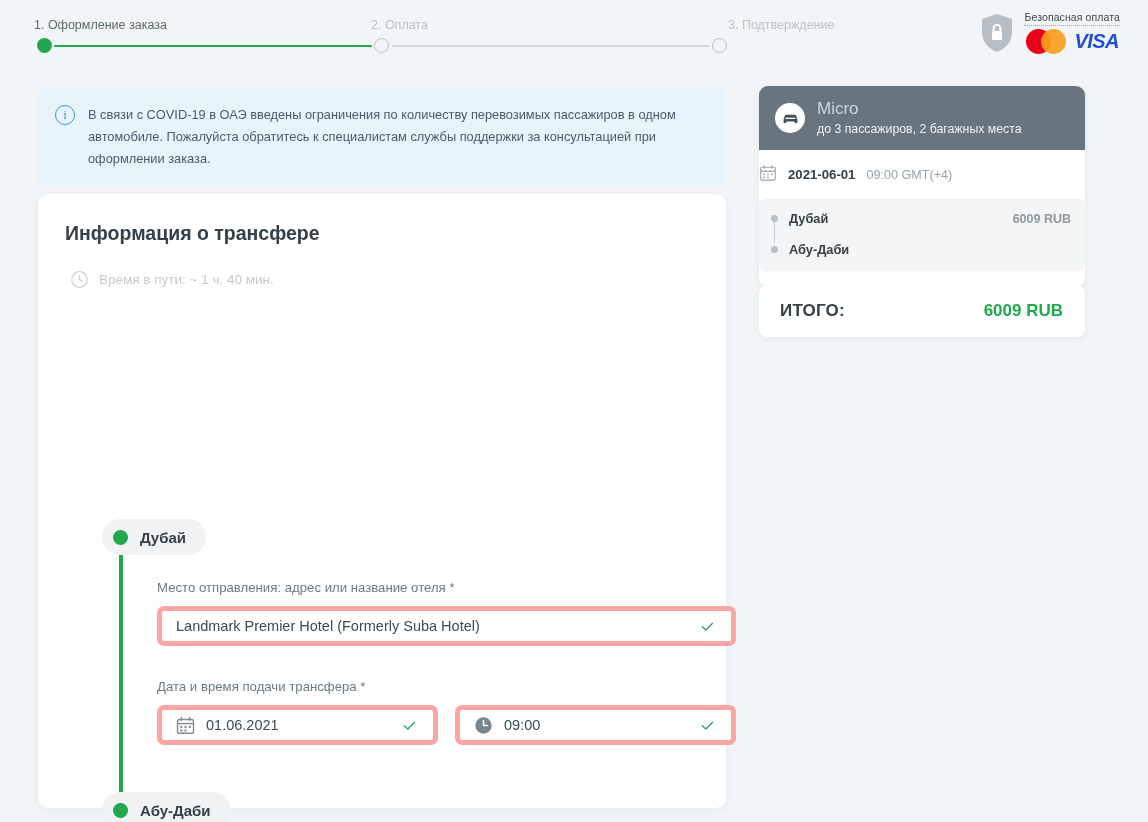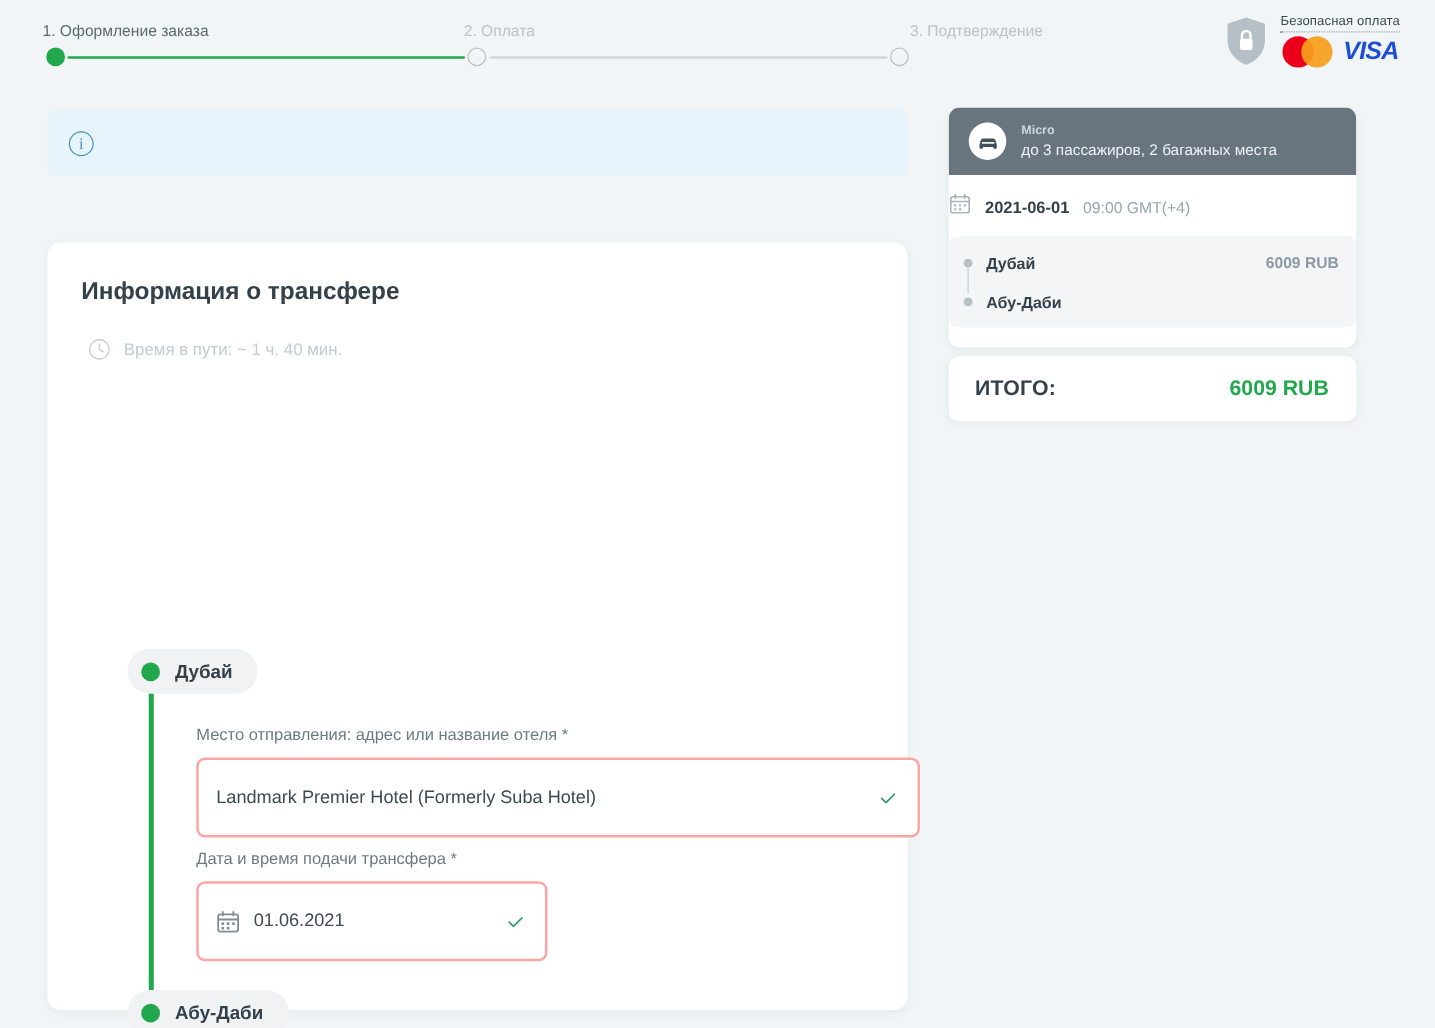--- a/index.html
+++ b/index.html
@@ -84,22 +84,22 @@
     position: absolute; left: 11px; width: 15px; height: 15px; border-radius: 50%;
     background: #21a84c; z-index: 3;
   }
   .node-city { font-size: 15px; font-weight: bold; color: #35414a; white-space: nowrap; }
   .node-a { left: 64px; top: 325px; }
   .node-b { left: 64px; top: 598px; }
 
   
   .field-label { position: absolute; font-size: 13.2px; color: #6c7a84; }
   .inp {
-    position: absolute; height: 64px; background: #fff;
-    border: 2px solid #fca5a5; border-radius: 7px;
+    position: absolute; height: 40px; background: #fff;
+    border: 5px solid #fca5a5; border-radius: 7px;
     display: flex; align-items: center; padding: 0 14px;
   }
   .inp .val { font-size: 14.5px; color: #3d4a52; }
   .inp .lead { flex: 0 0 auto; margin-right: 11px; display: flex; align-items: center; }
   .check { position: absolute; right: 16px; width: 15px; height: 15px; }
 
   .lbl-from { left: 119px; top: 386px; }
   .inp-from { left: 119px; top: 412px; width: 579px; }
   .lbl-date { left: 119px; top: 485px; }
   .inp-date { left: 119px; top: 511px; width: 281px; }
@@ -111,21 +111,21 @@
     background: #fff; border-radius: 9px; overflow: hidden;
     box-shadow: 0 2px 7px rgba(60,80,95,.07);
   }
   .side-head {
     background: #68757f; padding: 12px 16px; display: flex; align-items: center; gap: 12px;
   }
   .car-circle {
     width: 30px; height: 30px; border-radius: 50%; background: #fff;
     display: flex; align-items: center; justify-content: center; flex: 0 0 auto;
   }
-  .veh-name { font-size: 10px; font-weight: bold; color: #cdd7de; line-height: 1.35; }
+  .veh-name { font-size: 17px; font-weight: normal; color: #cdd7de; line-height: 1.35; }
   .veh-cap  { font-size: 12.3px; color: #eef2f5; line-height: 1.35; }
   .side-body { padding: 14px 0 16px; }
   .dt-row { display: flex; align-items: center; gap: 11px; margin-bottom: 12px; }
   .dt-date { font-size: 13.2px; font-weight: bold; color: #35414a; }
   .dt-time { font-size: 12.6px; color: #98a4ac; }
   .route-box { background: #f3f5f6; border-radius: 7px; padding: 12px 14px 12px 12px; position: relative; }
   .route-row { display: flex; align-items: center; justify-content: space-between; height: 18px; }
   .route-row + .route-row { margin-top: 13px; }
   .route-left { display: flex; align-items: center; gap: 11px; }
   .rdot { width: 7px; height: 7px; border-radius: 50%; background: #b6c0c7; flex: 0 0 auto; }
@@ -172,20 +172,21 @@
             <i class="l"></i>
             <i class="r"></i>
           </span>
         <span class="visa">VISA</span>
       </div>
     </div>
   </div>
 
   <div class="notice">
     <div class="info-icon">i</div>
+    <div class="notice-text">В связи с COVID-19 в ОАЭ введены ограничения по количеству перевозимых пассажиров в одном автомобиле. Пожалуйста обратитесь к специалистам службы поддержки за консультацией при оформлении заказа.</div>
   </div>
 
   <div class="main-card">
     <div class="main-title">Информация о трансфере</div>
 
     <div class="duration">
       <span class="clock-ico">
         <svg width="19" height="19" viewBox="0 0 20 20">
           <circle cx="10" cy="10" r="8.2" fill="none" stroke="#ccd3d8" stroke-width="1.3"></circle>
           <path d="M10 5.4 V10 L13.1 12" fill="none" stroke="#ccd3d8" stroke-width="1.3" stroke-linecap="round"></path>
@@ -236,20 +237,34 @@
         </svg>
       </span>
       <span class="val">01.06.2021</span>
       <span class="check">
         <svg width="15" height="15" viewBox="0 0 16 16">
             <path d="M2.5 8.2 L6.2 11.8 L13.4 4.6" fill="none" stroke="#2e9b62" stroke-width="1.35" stroke-linecap="round" stroke-linejoin="round"></path>
           </svg>
       </span>
     </div>
 
+    <div class="inp inp-time">
+      <span class="lead">
+        <svg width="19" height="19" viewBox="0 0 20 20">
+          <circle cx="10" cy="10" r="8.6" fill="#77858e"></circle>
+          <path d="M10 4.8 V10 H14" fill="none" stroke="#ffffff" stroke-width="1.7" stroke-linecap="round" stroke-linejoin="round"></path>
+        </svg>
+      </span>
+      <span class="val">09:00</span>
+      <span class="check">
+        <svg width="15" height="15" viewBox="0 0 16 16">
+            <path d="M2.5 8.2 L6.2 11.8 L13.4 4.6" fill="none" stroke="#2e9b62" stroke-width="1.35" stroke-linecap="round" stroke-linejoin="round"></path>
+          </svg>
+      </span>
+    </div>
 
   </div>
 
   <div class="side-card">
     <div class="side-head">
       <span class="car-circle">
         <svg width="19" height="19" viewBox="0 0 22 22">
           <path d="M3 13.4 L4.3 9.2 a2 2 0 0 1 1.9-1.4 h9.6 a2 2 0 0 1 1.9 1.4 L19 13.4 v3 a1 1 0 0 1-1 1 h-1.2 a1 1 0 0 1-1-1 v-.7 H6.2 v.7 a1 1 0 0 1-1 1 H4 a1 1 0 0 1-1-1 z" fill="#414f59"></path>
           <rect x="5.2" y="11.2" width="11.6" height="1.5" fill="#ffffff"></rect>
         </svg>

